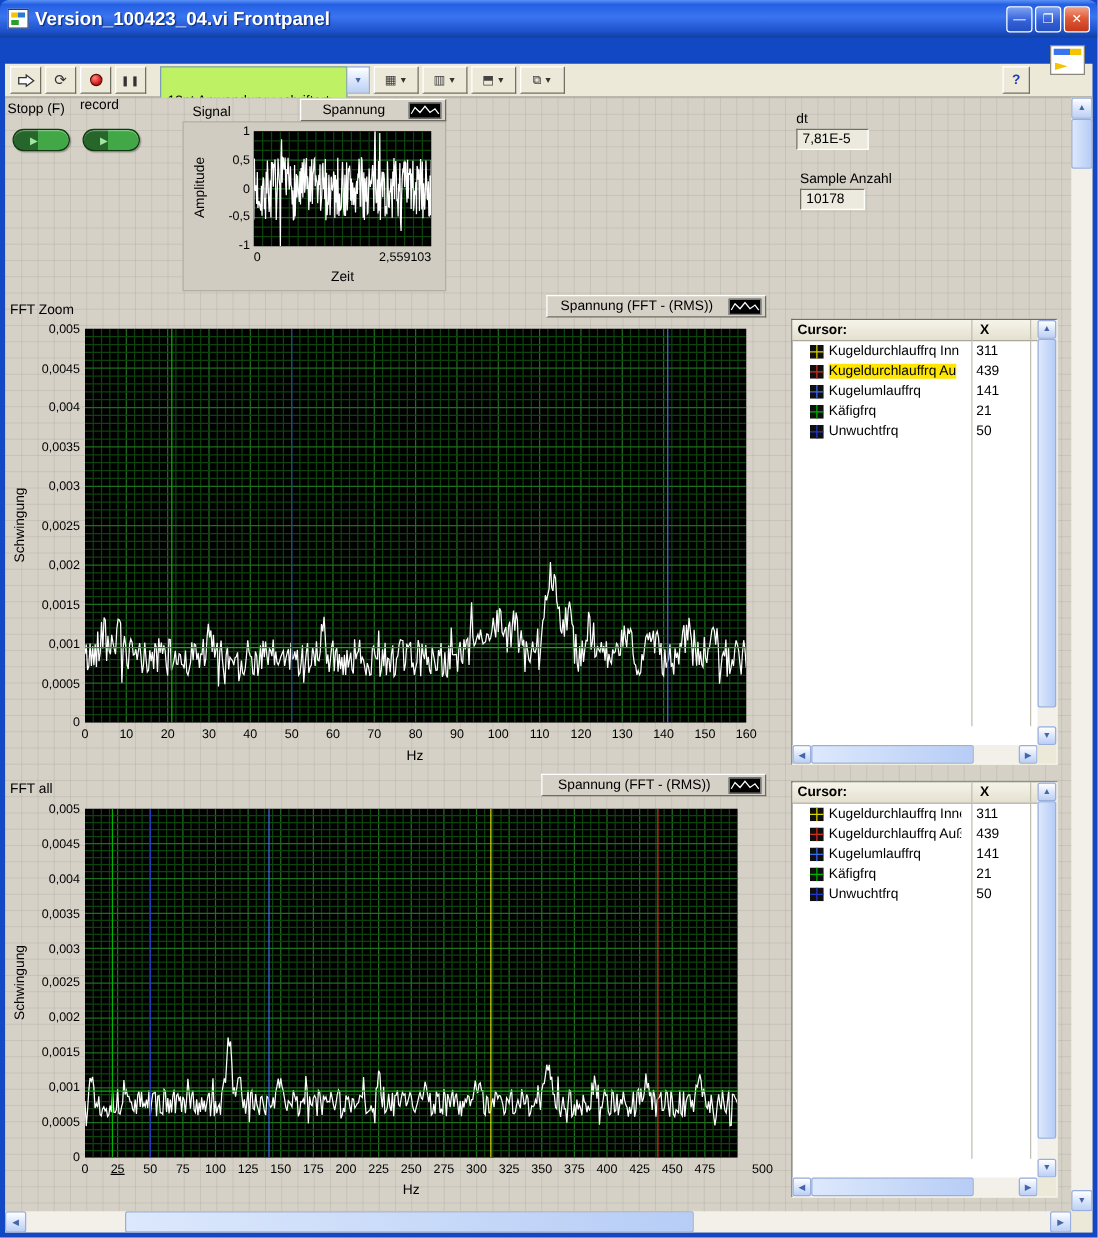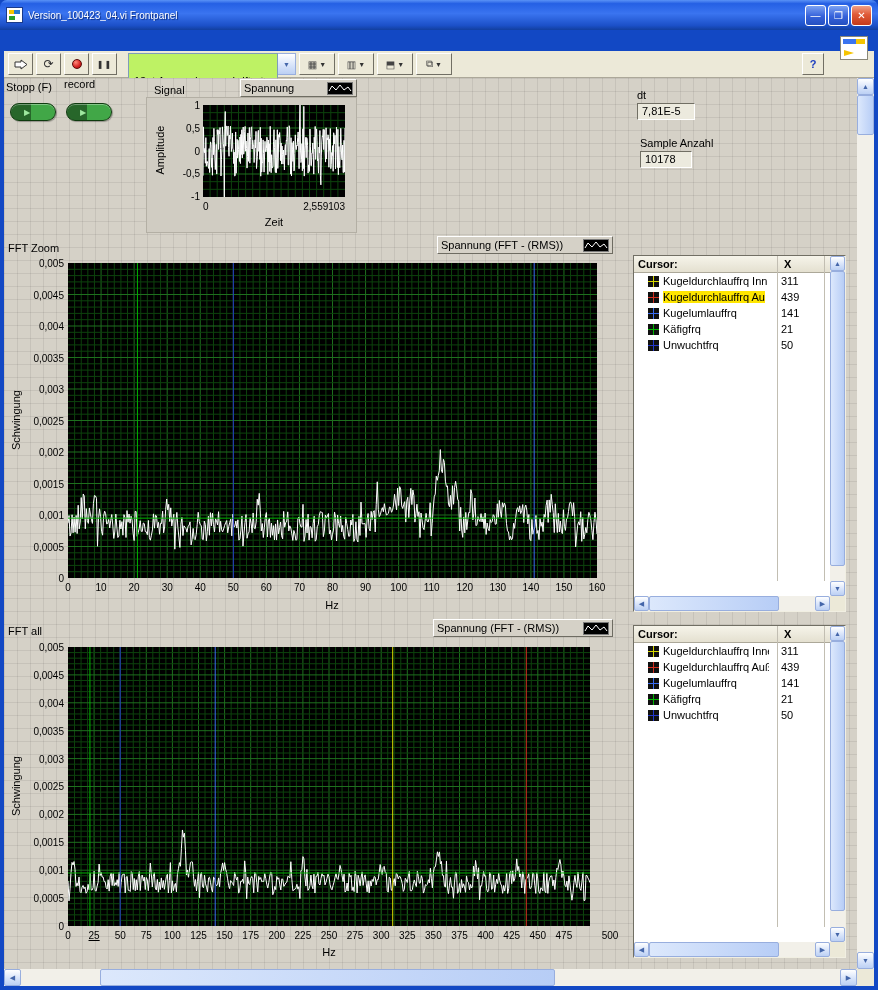--- a/index.html
+++ b/index.html
@@ -11,21 +11,21 @@
   
   .titlebar { position:absolute; left:0; top:0; right:0; height:30px;
     background:linear-gradient(180deg,#5a92f6 0%,#2560e4 12%,#3a74f0 45%,#1c50c8 85%,#123f9f 100%);
     display:flex; align-items:center; padding:0 6px; border-radius:7px 7px 0 0; }
   .title-icon { width:17px; height:16px; margin-right:5px; background:#fff;
     border:1px solid #1a3a8a; position:relative; flex:none; }
   .title-icon::after { content:""; position:absolute; left:2px; top:2px; right:2px; height:4px;
     background:linear-gradient(90deg,#f5c400 50%,#2a7ad0 50%); }
   .title-icon::before { content:""; position:absolute; left:2px; bottom:2px; width:6px; height:4px;
     background:#2aa02a; }
-  .title-text { flex:1; color:#fff; font-weight:normal; font-size:10px;
+  .title-text { flex:1; color:#fff; font-weight:bold; font-size:15px;
     text-shadow:1px 1px 1px #0a2a7a; white-space:nowrap; overflow:hidden; }
   .tb { width:21px; height:21px; margin-left:2px; border-radius:3px; border:1px solid #fff;
     color:#fff; display:flex; align-items:center; justify-content:center; font-size:10px;
     background:linear-gradient(180deg,#7ba2f2,#3561da 55%,#2450c0); flex:none; }
   .tb.close { background:linear-gradient(180deg,#f0a086,#e05a38 45%,#c43a1a); }
 
   
   .menubar { position:absolute; left:4px; right:4px; top:30px; height:21px;
     background:#ece9d8; display:flex; align-items:center; padding-left:4px; }
   .menu-item { padding:2px 8px; white-space:nowrap; }
@@ -70,21 +70,21 @@
     background:#eceade; padding:1px 4px; white-space:nowrap; }
   .green-btn { position:absolute; width:46px; height:18px; border-radius:9px;
     border:1px solid #0e3a0e;
     background:linear-gradient(90deg,#27662a 0 45%,#41a747 45%);
     box-shadow:inset 0 1px 0 rgba(255,255,255,0.35), 1px 1px 1px rgba(0,0,0,0.3); }
   .green-btn .arrow { position:absolute; left:13px; top:4px; font-size:8px; color:#9fe89f; }
 
   .chart-frame { position:absolute; background:#d0ccc2; border:1px solid #b3afa4; }
   .legend { position:absolute; height:18px; border:1px solid; border-color:#fff #6e6c62 #6e6c62 #fff;
     background:#d5d1c7; display:flex; align-items:center; padding:0 3px; gap:5px; }
-  .legend-text { flex:1; white-space:nowrap; overflow:hidden; }
+  .legend-text { flex:1; white-space:nowrap; overflow:hidden;text-align:center; }
   .legend-icon { width:26px; height:13px; background:#000; border:1px solid #7a7a7a; flex:none; }
 
   .plot { position:absolute; background:#000; overflow:hidden; }
   .yticks { position:absolute; display:flex; flex-direction:column; justify-content:space-between;
     align-items:flex-end; font-size:10px; }
   .yticks span { height:11px; line-height:11px; white-space:nowrap; }
   .xticks-abs { position:absolute; font-size:10px; }
   .xticks-abs span { position:absolute; top:0; transform:translateX(-50%); white-space:nowrap; }
   .xticks-flex { position:absolute; display:flex; justify-content:space-between; font-size:10px; }
 

